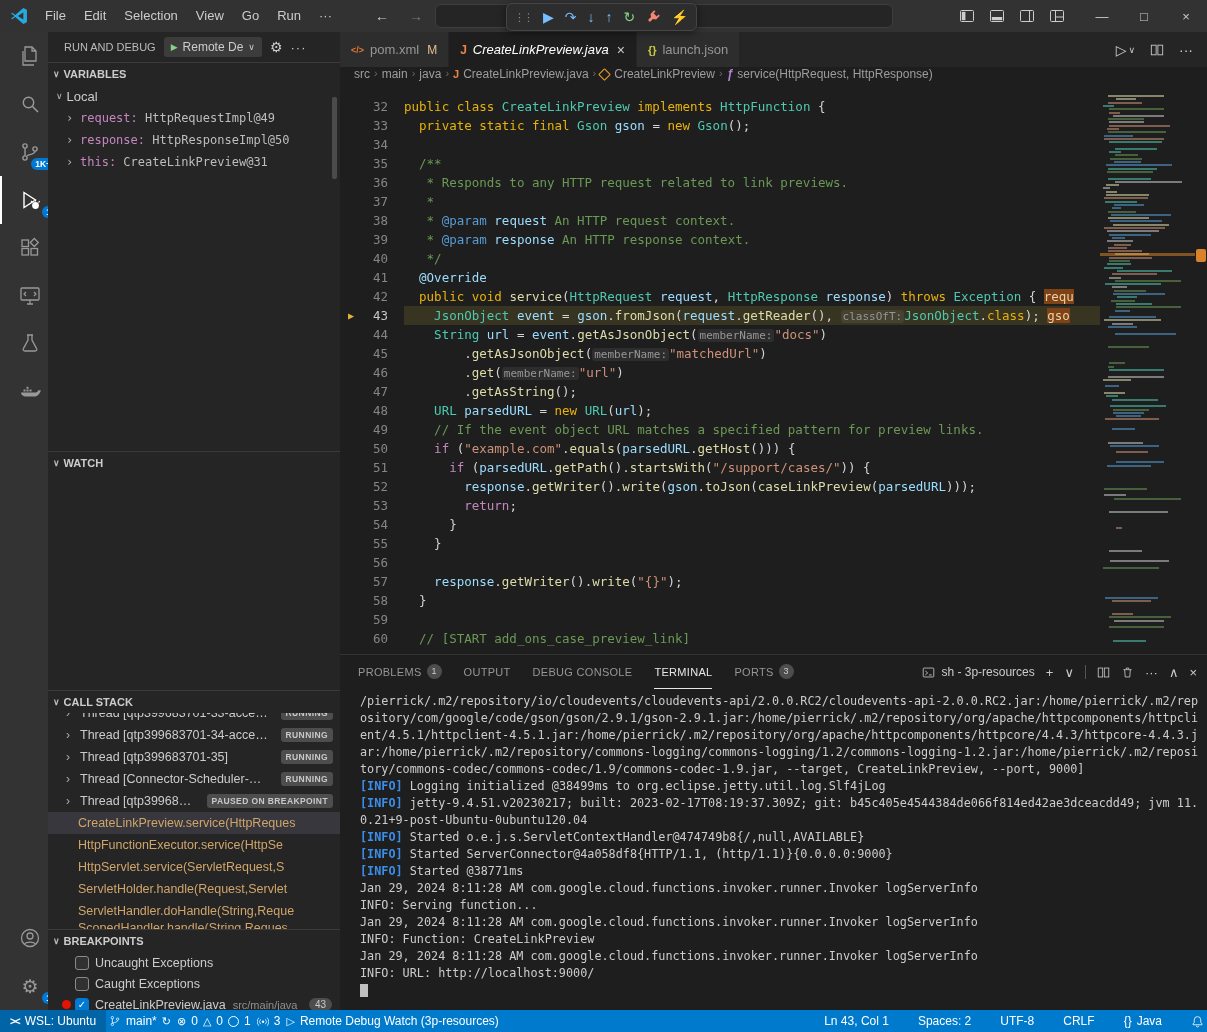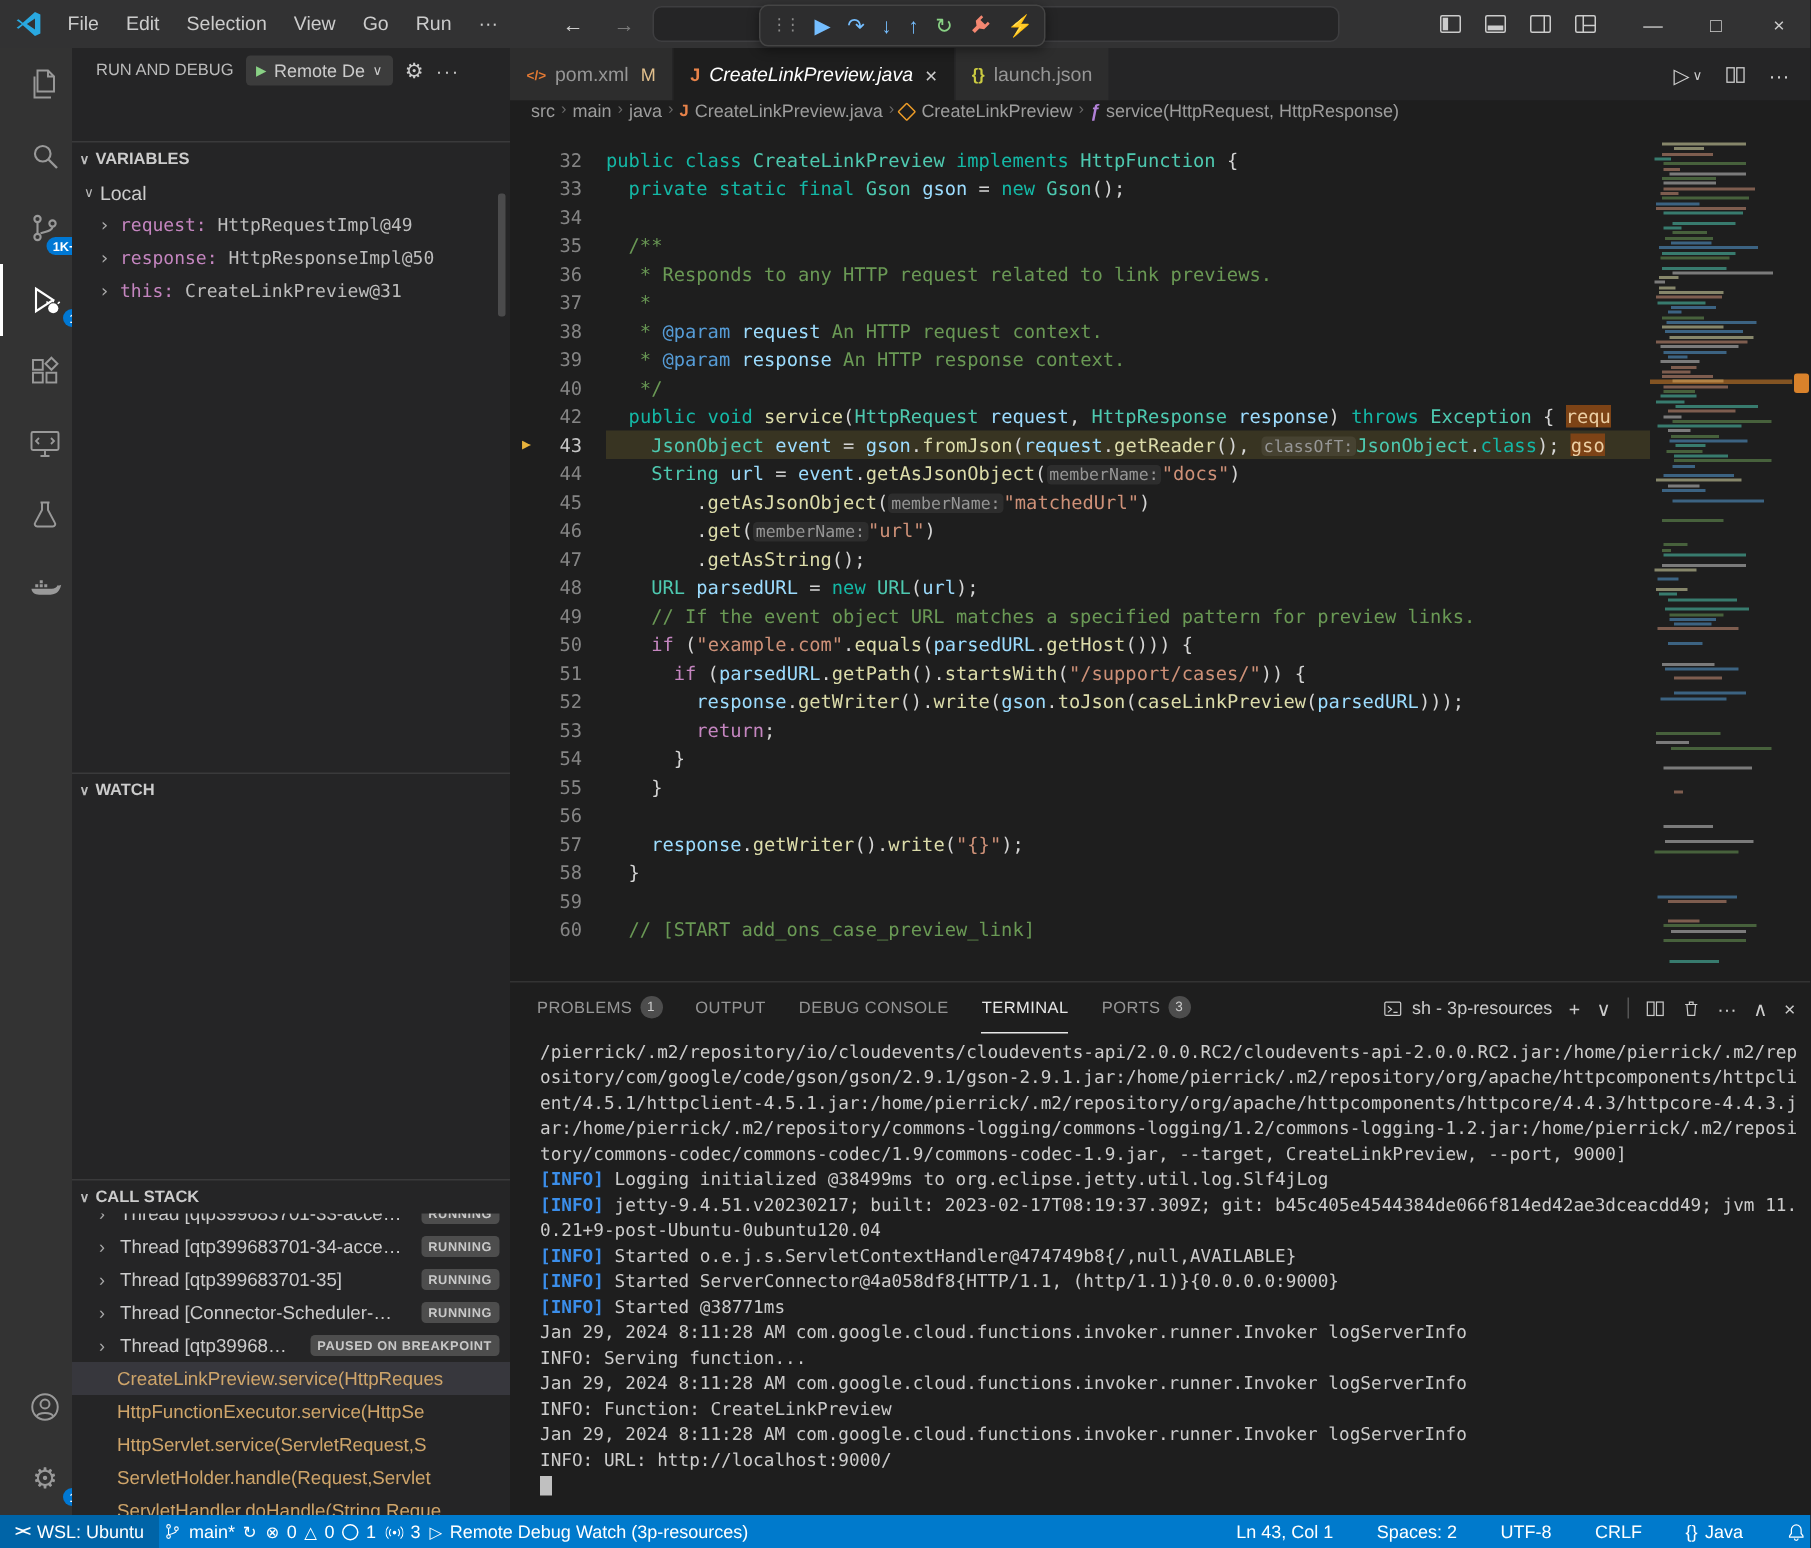--- a/index.html
+++ b/index.html
@@ -23,21 +23,21 @@
   .win-btn{width:42px;height:32px;display:flex;align-items:center;justify-content:center;font-size:13px;color:#ccc;}
   
   #activitybar{position:absolute;top:32px;bottom:22px;left:0;width:60px;background:#333333;display:flex;flex-direction:column;align-items:stretch;}
   .activity-item{height:48px;display:flex;align-items:center;justify-content:center;color:#999;position:relative;}
   .activity-item.active{color:#fff;box-shadow:inset 2px 0 0 #fff;}
   .abadge{position:absolute;right:5px;bottom:6px;background:#0078d4;color:#fff;font-size:8.5px;line-height:1;
     padding:2px 4px;border-radius:8px;font-weight:700;}
   .activity-bottom{margin-top:auto;}
   .gear-glyph{font-size:19px;}
   
-  #sidebar{position:absolute;top:32px;bottom:22px;left:48px;width:292px;background:#252526;display:flex;flex-direction:column;overflow:hidden;gap:32px;}
+  #sidebar{position:absolute;top:32px;bottom:22px;left:48px;width:292px;background:#252526;display:flex;flex-direction:column;overflow:hidden;}
   .sb-toolbar{height:30px;flex:none;display:flex;align-items:center;gap:8px;padding:0 8px 0 16px;}
   .sb-title{font-size:11px;color:#bbb;white-space:nowrap;}
   .launch-select{display:flex;align-items:center;gap:5px;background:#3c3c3c;border-radius:3px;height:20px;padding:0 7px;font-size:12px;color:#ccc;}
   .launch-play{color:#89d185;font-size:9px;}
   .small-chev{font-size:9px;color:#ccc;}
   .sb-gear{font-size:14px;}
   .sb-more{font-size:13px;letter-spacing:1px;}
   .section{border-top:1px solid rgba(204,204,204,.13);overflow:hidden;position:relative;flex:none;}
   .section-header{height:22px;display:flex;align-items:center;gap:4px;padding-left:5px;font-size:11px;font-weight:700;color:#ccc;}
   .twisty-h{font-size:9px;color:#bbb;}
@@ -85,21 +85,21 @@
   .bc-icon-class{width:7px;height:7px;border:1.5px solid #ee9d28;border-radius:1px;transform:rotate(45deg);margin-right:5px;flex:none;}
   .bc-icon-method{color:#b180d7;font-style:italic;font-weight:700;margin-right:4px;}
   #editor{flex:1;position:relative;overflow:hidden;background:#1e1e1e;}
   #code-lines{position:absolute;left:0;top:4px;right:107px;font-family:"DejaVu Sans Mono",monospace;font-size:12.5px;}
   .code-line{display:flex;height:19px;line-height:19px;white-space:pre;}
   .ln-glyph{width:22px;flex:none;text-align:center;font-size:10px;color:#e8b33c;}
   .ln-num{width:26px;flex:none;text-align:right;color:#858585;}
   .ln-code{margin-left:16px;flex:1;overflow:hidden;color:#d4d4d4;}
   .code-line.current .ln-code{background:rgba(230,200,60,.13);}
   .code-line.current .ln-num{color:#c6c6c6;}
-  .tk-kw{color:#14b8a6}.tk-ctrl{color:#c586c0}.tk-type{color:#4ec9b0}.tk-fn{color:#dcdcaa}
+  .tk-kw{color:#eab308}.tk-ctrl{color:#c586c0}.tk-type{color:#4ec9b0}.tk-fn{color:#dcdcaa}
   .tk-var{color:#9cdcfe}.tk-str{color:#ce9178}.tk-cmt{color:#6a9955}.tk-p{color:#d4d4d4}
   .tk-docTag{color:#569cd6}.tk-docName{color:#9cdcfe}.tk-ann{color:#9cdcfe}
   .tk-inlay{color:#969696;background:rgba(255,255,255,.07);border-radius:3px;font-size:11px;padding:0 2px;}
   .tk-dbg{color:#eccfa4;background:#7d4316;}
   #minimap{position:absolute;top:0;right:12px;width:95px;bottom:0;overflow:hidden;}
   .mm-bar{position:absolute;height:2px;opacity:.55;}
   #minimap-line-marker{position:absolute;left:0;right:0;top:160px;height:3px;background:rgba(215,130,40,.55);}
   #overview-ruler{position:absolute;right:0;top:0;width:12px;bottom:0;}
   .ruler-marker{position:absolute;left:1px;width:10px;height:13px;top:156px;background:#d9822b;border-radius:2px;}
   
@@ -450,20 +450,21 @@
     <div id="code-lines">
         <div class="code-line"><span class="ln-glyph"></span><span class="ln-num">32</span><span class="ln-code"><span class="tk-kw">public </span><span class="tk-kw">class </span><span class="tk-type">CreateLinkPreview </span><span class="tk-kw">implements </span><span class="tk-type">HttpFunction </span><span class="tk-p">{</span></span></div>
         <div class="code-line"><span class="ln-glyph"></span><span class="ln-num">33</span><span class="ln-code"><span class="tk-p">  </span><span class="tk-kw">private static final </span><span class="tk-type">Gson </span><span class="tk-var">gson </span><span class="tk-p">= </span><span class="tk-kw">new </span><span class="tk-type">Gson</span><span class="tk-p">();</span></span></div>
         <div class="code-line"><span class="ln-glyph"></span><span class="ln-num">34</span><span class="ln-code"></span></div>
         <div class="code-line"><span class="ln-glyph"></span><span class="ln-num">35</span><span class="ln-code"><span class="tk-cmt">  /**</span></span></div>
         <div class="code-line"><span class="ln-glyph"></span><span class="ln-num">36</span><span class="ln-code"><span class="tk-cmt">   * Responds to any HTTP request related to link previews.</span></span></div>
         <div class="code-line"><span class="ln-glyph"></span><span class="ln-num">37</span><span class="ln-code"><span class="tk-cmt">   *</span></span></div>
         <div class="code-line"><span class="ln-glyph"></span><span class="ln-num">38</span><span class="ln-code"><span class="tk-cmt">   * </span><span class="tk-docTag">@param </span><span class="tk-docName">request </span><span class="tk-cmt">An HTTP request context.</span></span></div>
         <div class="code-line"><span class="ln-glyph"></span><span class="ln-num">39</span><span class="ln-code"><span class="tk-cmt">   * </span><span class="tk-docTag">@param </span><span class="tk-docName">response </span><span class="tk-cmt">An HTTP response context.</span></span></div>
         <div class="code-line"><span class="ln-glyph"></span><span class="ln-num">40</span><span class="ln-code"><span class="tk-cmt">   */</span></span></div>
+        <div class="code-line"><span class="ln-glyph"></span><span class="ln-num">41</span><span class="ln-code"><span class="tk-p">  </span><span class="tk-ann">@Override</span></span></div>
         <div class="code-line"><span class="ln-glyph"></span><span class="ln-num">42</span><span class="ln-code"><span class="tk-p">  </span><span class="tk-kw">public void </span><span class="tk-fn">service</span><span class="tk-p">(</span><span class="tk-type">HttpRequest</span><span class="tk-var"> request</span><span class="tk-p">, </span><span class="tk-type">HttpResponse</span><span class="tk-var"> response</span><span class="tk-p">) </span><span class="tk-kw">throws </span><span class="tk-type">Exception</span><span class="tk-p"> { </span><span class="tk-dbg">requ</span></span></div>
         <div class="code-line current"><span class="ln-glyph">▶</span><span class="ln-num">43</span><span class="ln-code"><span class="tk-p">    </span><span class="tk-type">JsonObject</span><span class="tk-var"> event </span><span class="tk-p">= </span><span class="tk-var">gson</span><span class="tk-p">.</span><span class="tk-fn">fromJson</span><span class="tk-p">(</span><span class="tk-var">request</span><span class="tk-p">.</span><span class="tk-fn">getReader</span><span class="tk-p">(), </span><span class="tk-inlay">classOfT:</span><span class="tk-type">JsonObject</span><span class="tk-p">.</span><span class="tk-kw">class</span><span class="tk-p">); </span><span class="tk-dbg">gso</span></span></div>
         <div class="code-line"><span class="ln-glyph"></span><span class="ln-num">44</span><span class="ln-code"><span class="tk-p">    </span><span class="tk-type">String</span><span class="tk-var"> url </span><span class="tk-p">= </span><span class="tk-var">event</span><span class="tk-p">.</span><span class="tk-fn">getAsJsonObject</span><span class="tk-p">(</span><span class="tk-inlay">memberName:</span><span class="tk-str">"docs"</span><span class="tk-p">)</span></span></div>
         <div class="code-line"><span class="ln-glyph"></span><span class="ln-num">45</span><span class="ln-code"><span class="tk-p">        .</span><span class="tk-fn">getAsJsonObject</span><span class="tk-p">(</span><span class="tk-inlay">memberName:</span><span class="tk-str">"matchedUrl"</span><span class="tk-p">)</span></span></div>
         <div class="code-line"><span class="ln-glyph"></span><span class="ln-num">46</span><span class="ln-code"><span class="tk-p">        .</span><span class="tk-fn">get</span><span class="tk-p">(</span><span class="tk-inlay">memberName:</span><span class="tk-str">"url"</span><span class="tk-p">)</span></span></div>
         <div class="code-line"><span class="ln-glyph"></span><span class="ln-num">47</span><span class="ln-code"><span class="tk-p">        .</span><span class="tk-fn">getAsString</span><span class="tk-p">();</span></span></div>
         <div class="code-line"><span class="ln-glyph"></span><span class="ln-num">48</span><span class="ln-code"><span class="tk-p">    </span><span class="tk-type">URL</span><span class="tk-var"> parsedURL </span><span class="tk-p">= </span><span class="tk-kw">new </span><span class="tk-type">URL</span><span class="tk-p">(</span><span class="tk-var">url</span><span class="tk-p">);</span></span></div>
         <div class="code-line"><span class="ln-glyph"></span><span class="ln-num">49</span><span class="ln-code"><span class="tk-cmt">    // If the event object URL matches a specified pattern for preview links.</span></span></div>
         <div class="code-line"><span class="ln-glyph"></span><span class="ln-num">50</span><span class="ln-code"><span class="tk-p">    </span><span class="tk-ctrl">if</span><span class="tk-p"> (</span><span class="tk-str">"example.com"</span><span class="tk-p">.</span><span class="tk-fn">equals</span><span class="tk-p">(</span><span class="tk-var">parsedURL</span><span class="tk-p">.</span><span class="tk-fn">getHost</span><span class="tk-p">())) {</span></span></div>
         <div class="code-line"><span class="ln-glyph"></span><span class="ln-num">51</span><span class="ln-code"><span class="tk-p">      </span><span class="tk-ctrl">if</span><span class="tk-p"> (</span><span class="tk-var">parsedURL</span><span class="tk-p">.</span><span class="tk-fn">getPath</span><span class="tk-p">().</span><span class="tk-fn">startsWith</span><span class="tk-p">(</span><span class="tk-str">"/support/cases/"</span><span class="tk-p">)) {</span></span></div>

